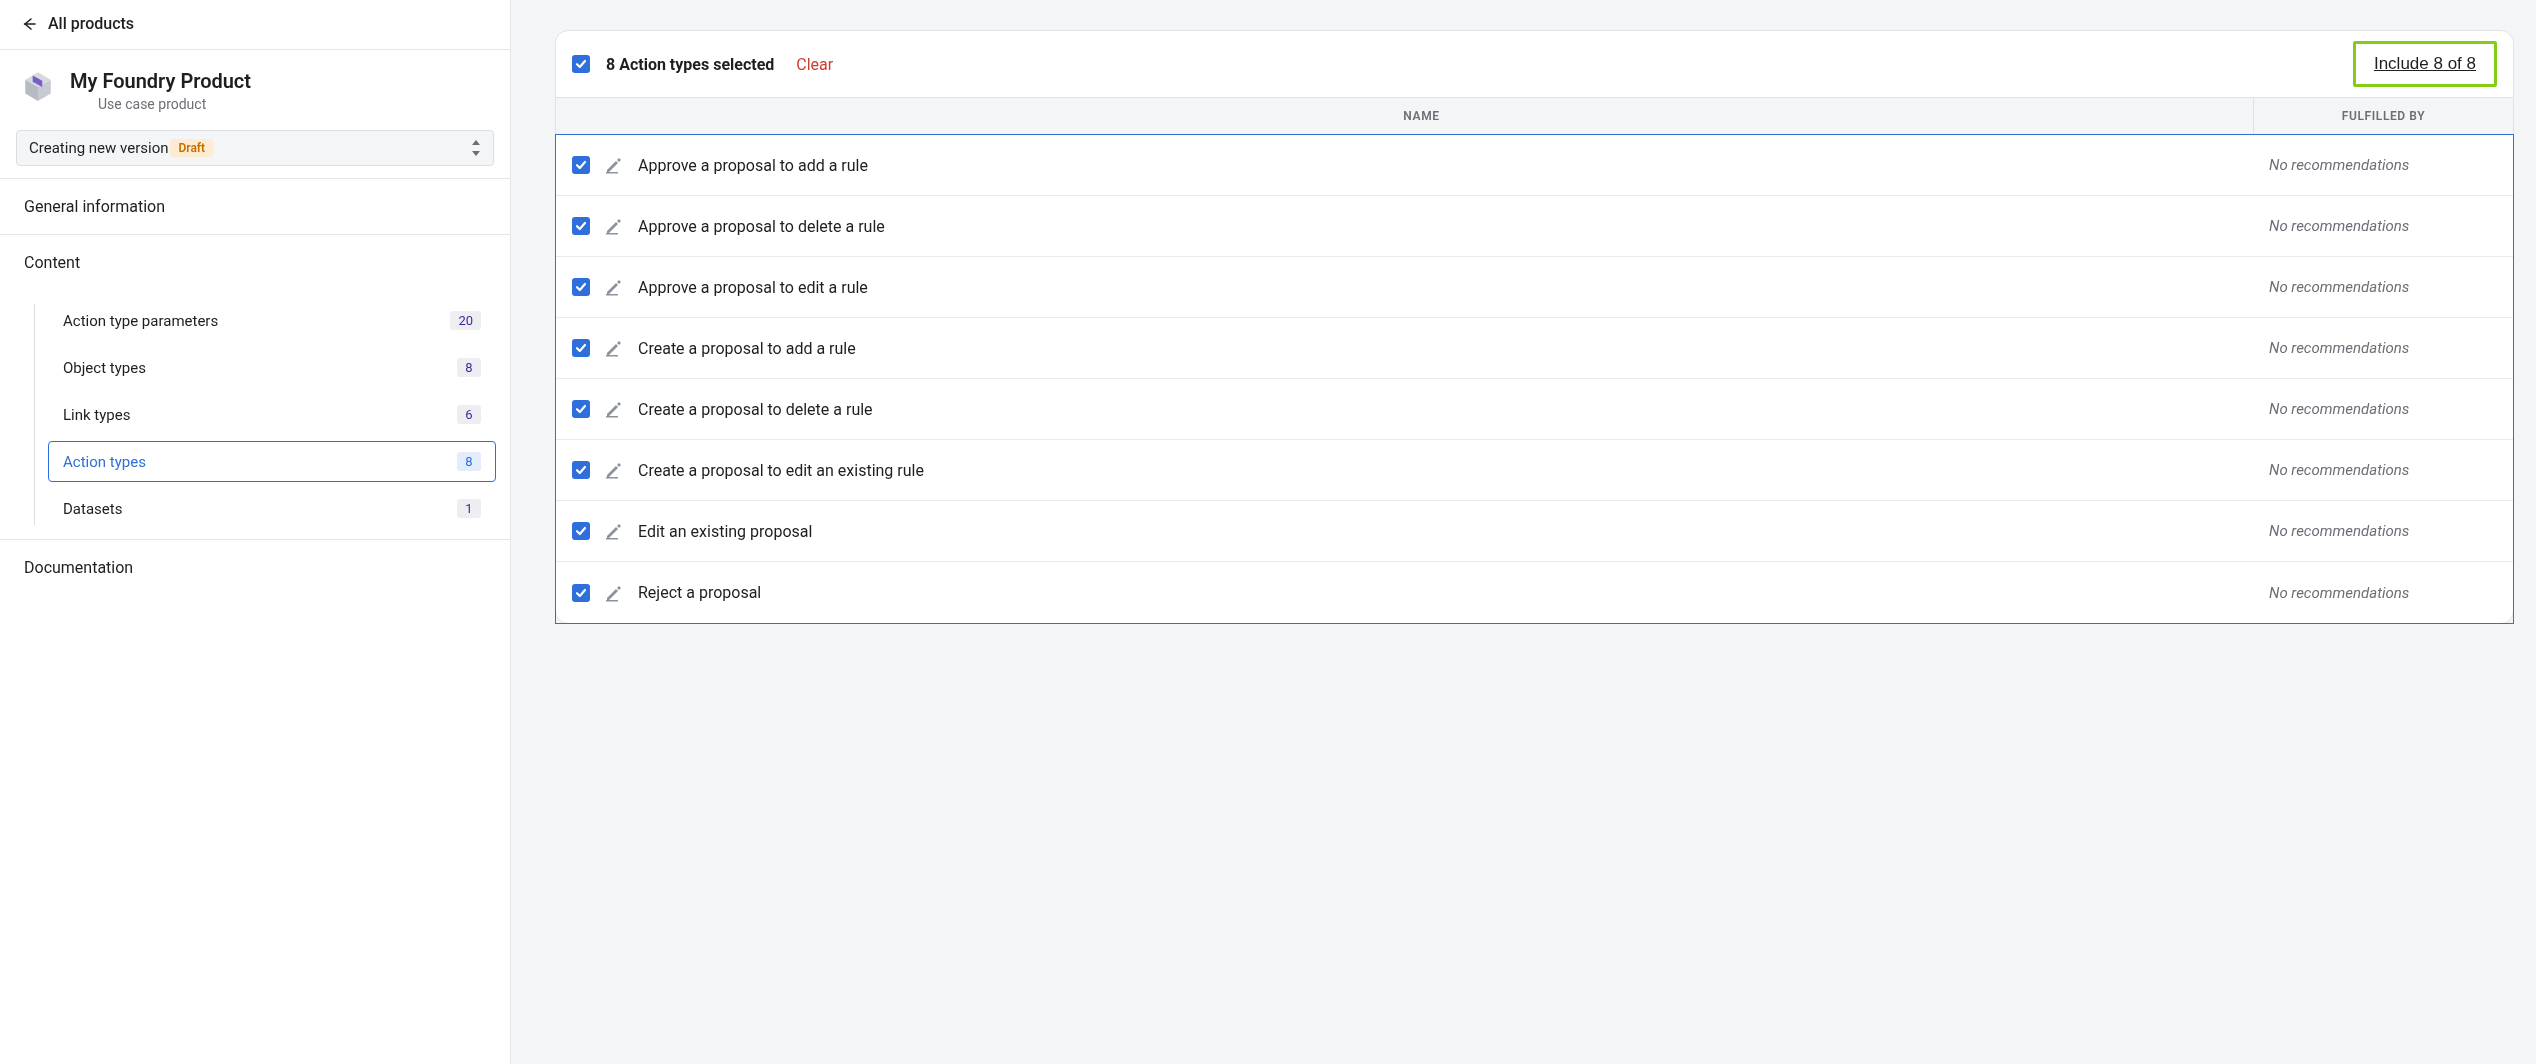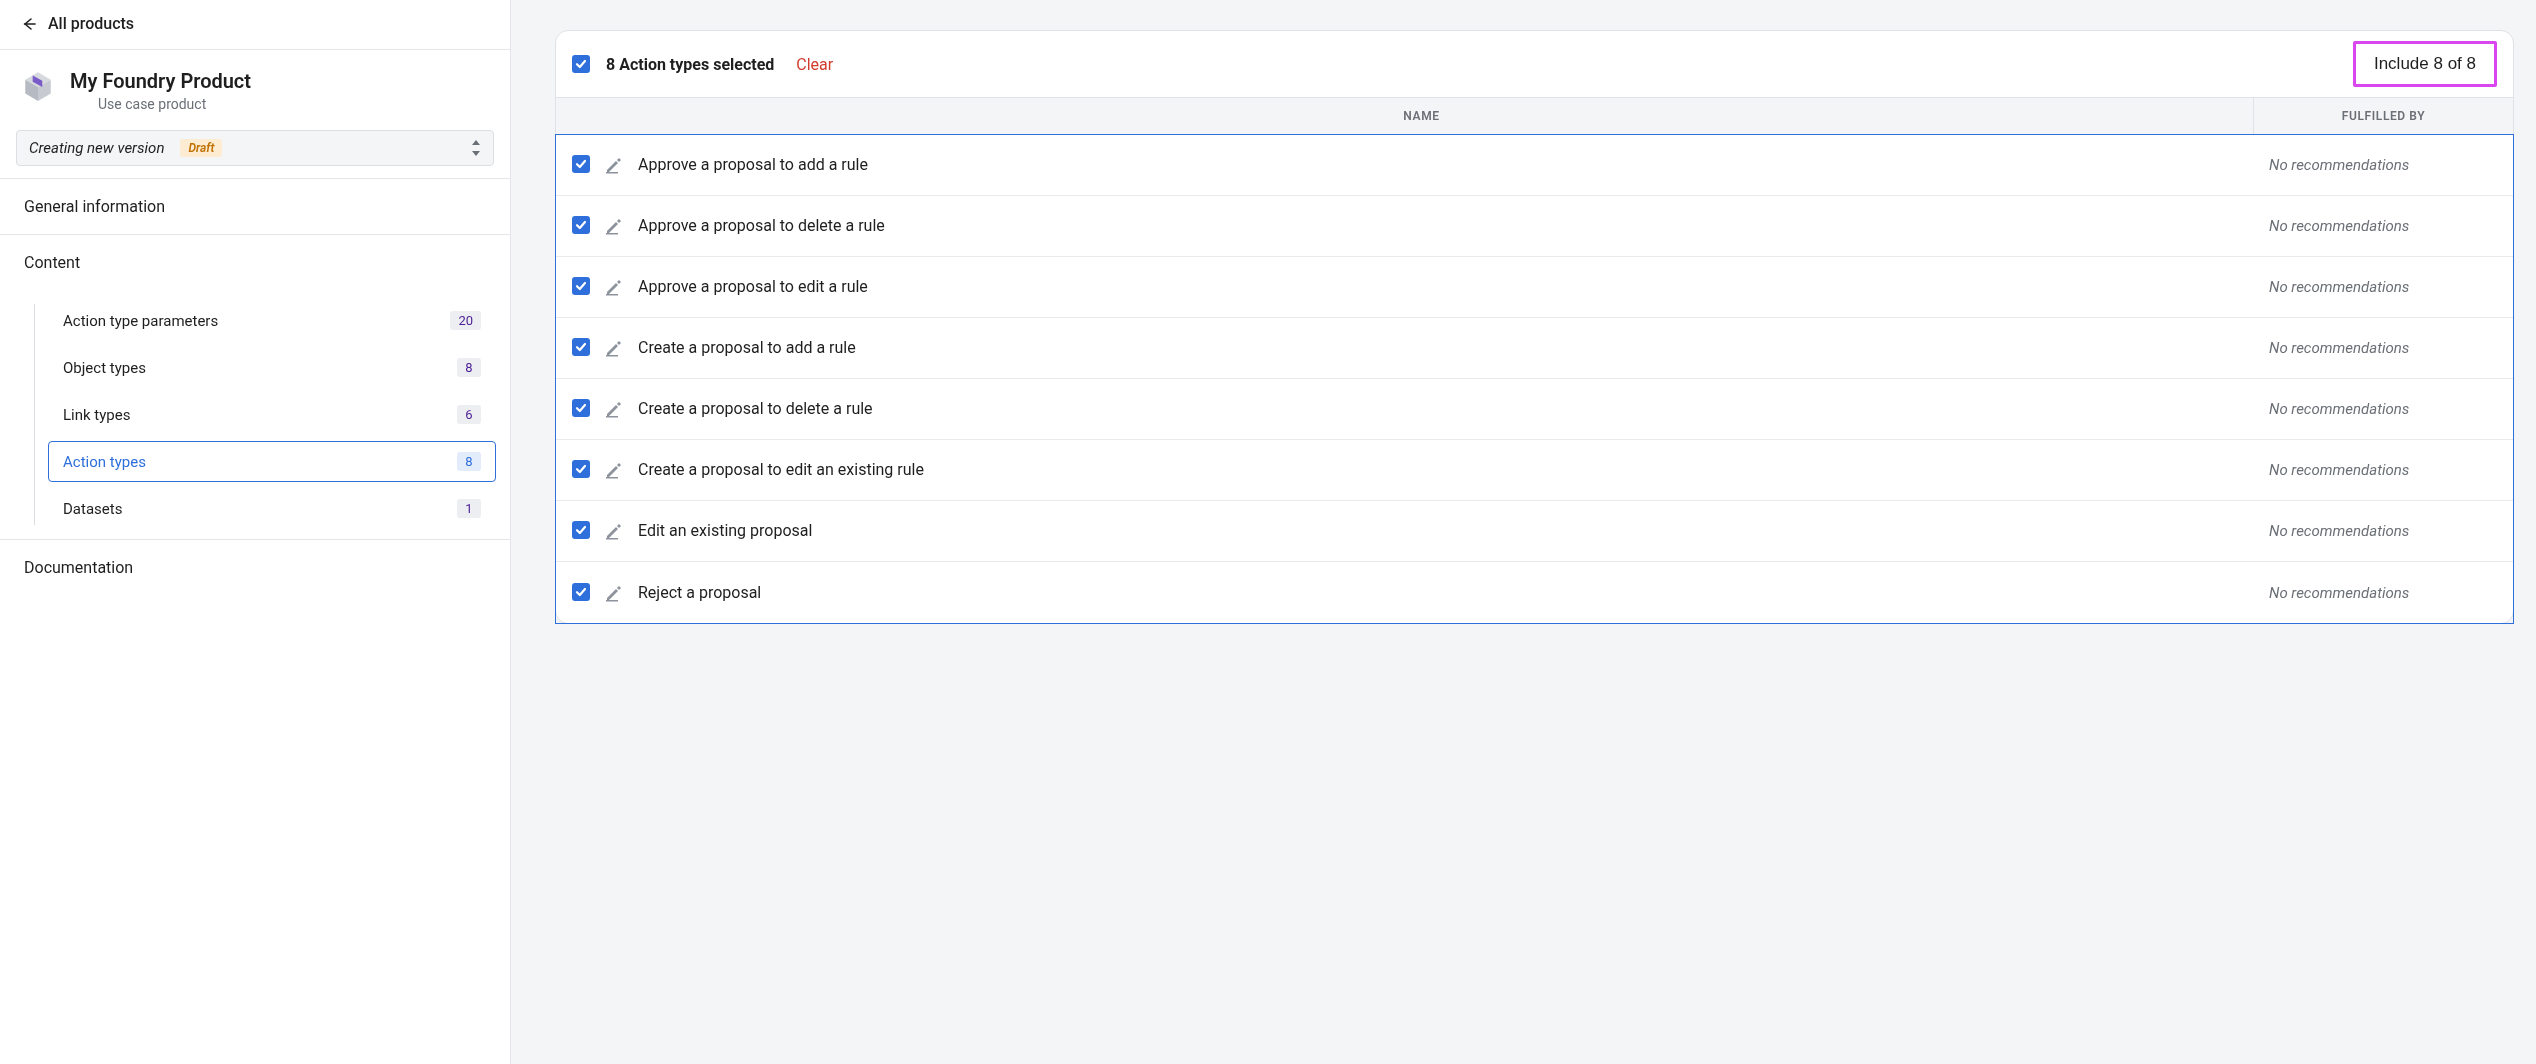--- a/index.html
+++ b/index.html
@@ -68,21 +68,21 @@
     border: 1px solid #dcdee3;
     border-radius: 4px;
     padding: 8px 12px;
     display: flex;
     align-items: center;
     justify-content: space-between;
     cursor: pointer;
     font-size: 15px;
   }
   .version-select .left {
-    display: flex; align-items: center; gap: 16px; font-style: italic;
+    display: flex; align-items: center; gap: 2px;
   }
   .draft-badge {
     background: #fdebd2;
     color: #c07100;
     font-size: 12px;
     font-weight: 600;
     padding: 2px 8px;
     border-radius: 3px;
   }
   .chevrons {
@@ -180,27 +180,28 @@
     font-weight: 700;
     font-size: 16px;
   }
   .clear-link {
     color: #d13b2e;
     font-size: 16px;
     cursor: pointer;
     margin-left: 6px;
   }
   .include-btn {
-    border: 3px solid #d946ef;
+    border: 3px solid #84cc16;
     background: #fff;
     padding: 10px 18px;
     font-size: 17px;
     border-radius: 2px;
     cursor: pointer;
     color: #1f1f1f;
+    text-decoration: underline;
   }
 
   .table-header {
     display: flex;
     background: #f4f5f7;
     border-bottom: 1px solid #e0e2e7;
     color: #6b6f76;
     font-size: 12px;
     font-weight: 600;
     letter-spacing: 0.6px;
@@ -216,21 +217,21 @@
   .row {
     display: flex;
     align-items: center;
     border-bottom: 1px solid #e8eaee;
     min-height: 61px;
   }
   .row:last-child { border-bottom: none; }
   .row .cell-name {
     flex: 1;
     display: flex;
-    align-items: flex-start;
+    align-items: center;
     gap: 14px;
     padding: 0 16px;
   }
   .row .action-icon {
     width: 20px; height: 20px;
     display: flex; align-items: center; justify-content: center;
     color: #8d939d;
     flex-shrink: 0;
   }
   .row .action-name { font-size: 16px; }

